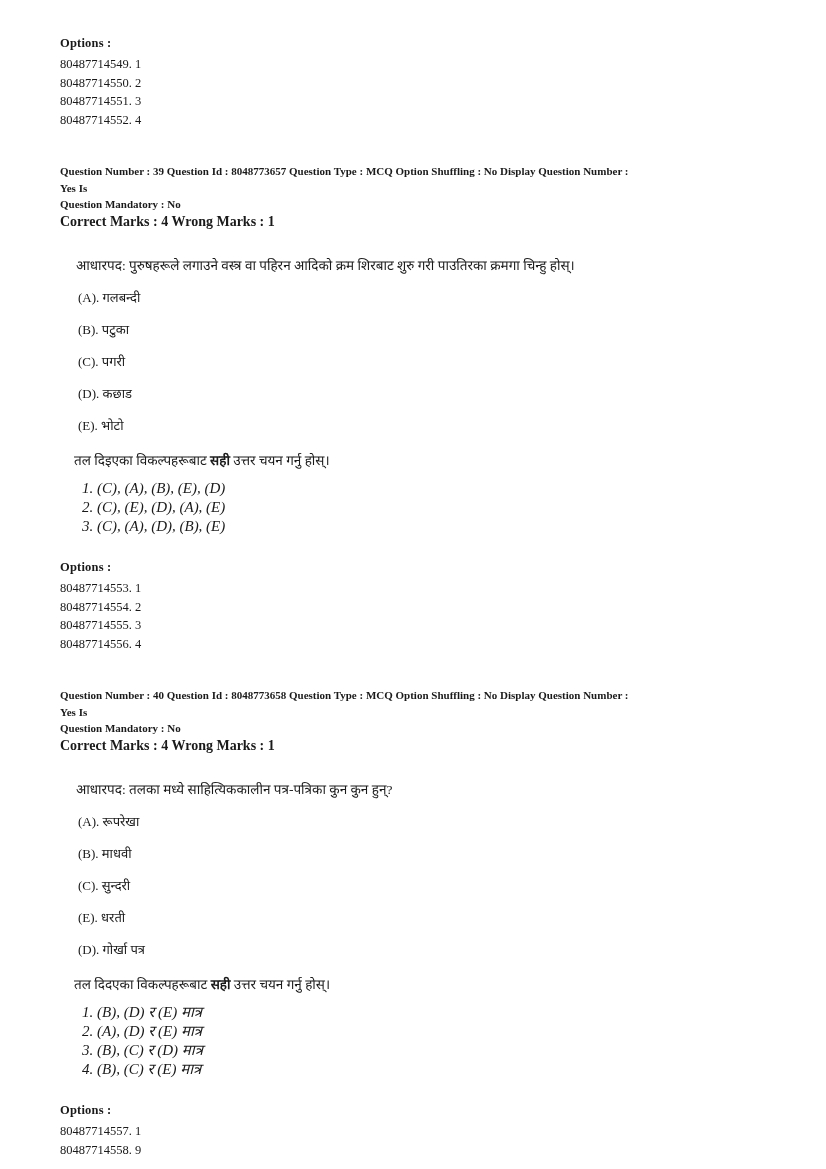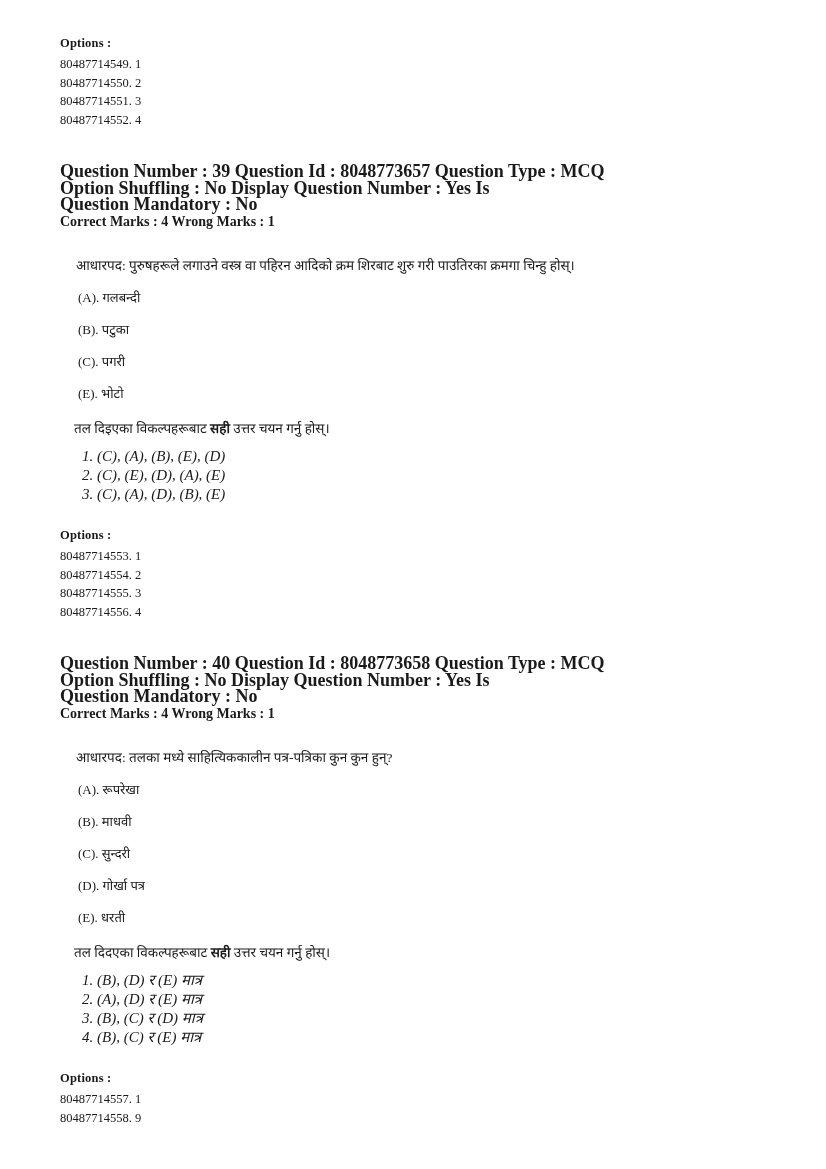--- a/index.html
+++ b/index.html
@@ -34,21 +34,21 @@
   }
   .option-line {
     font-size: 12.5px;
     line-height: 18.5px;
     white-space: nowrap;
   }
 
   
   .q-header {
     font-weight: bold;
-    font-size: 18px;
+    font-size: 11px;
     line-height: 16.5px;
     margin-top: 34px;
     margin-bottom: 0;
   }
   .q-header .line2 { display: block; }
   .q-marks {
     font-weight: bold;
     font-size: 14px;
     line-height: 16.5px;
     margin-top: 1px;
@@ -109,20 +109,21 @@
       <span class="line2">Question Mandatory : No</span>
     </div>
     <div class="q-marks">Correct Marks : 4 Wrong Marks : 1</div>
 
     <div class="q-body">
       <div class="q-stem">आधारपद: पुरुषहरूले लगाउने वस्त्र वा पहिरन आदिको क्रम शिरबाट शुरु गरी पाउतिरका क्रमगा चिन्हु होस्।</div>
 
       <div class="q-choice">(A). गलबन्दी</div>
       <div class="q-choice">(B). पटुका</div>
       <div class="q-choice">(C). पगरी</div>
+      <div class="q-choice">(D). कछाड</div>
       <div class="q-choice">(E). भोटो</div>
 
       <div class="q-instruction">
         <span>तल दिइएका विकल्पहरूबाट </span><b>सही</b><span> उत्तर चयन गर्नु होस्।</span>
       </div>
 
       <div class="q-answerlist">
         <div class="q-answer">1. (C), (A), (B), (E), (D)</div>
         <div class="q-answer">2. (C), (E), (D), (A), (E)</div>
         <div class="q-answer">3. (C), (A), (D), (B), (E)</div>
@@ -144,22 +145,22 @@
       <span class="line2">Question Mandatory : No</span>
     </div>
     <div class="q-marks">Correct Marks : 4 Wrong Marks : 1</div>
 
     <div class="q-body">
       <div class="q-stem">आधारपद: तलका मध्ये साहित्यिककालीन पत्र-पत्रिका कुन कुन हुन्?</div>
 
       <div class="q-choice">(A). रूपरेखा</div>
       <div class="q-choice">(B). माधवी</div>
       <div class="q-choice">(C). सुन्दरी</div>
+      <div class="q-choice">(E). धरती</div>
       <div class="q-choice">(D). गोर्खा पत्र</div>
-      <div class="q-choice">(E). धरती</div>
 
       <div class="q-instruction">
         <span>तल दिदएका विकल्पहरूबाट </span><b>सही</b><span> उत्तर चयन गर्नु होस्।</span>
       </div>
 
       <div class="q-answerlist">
         <div class="q-answer">1. (B), (D) र (E) मात्र</div>
         <div class="q-answer">2. (A), (D) र (E) मात्र</div>
         <div class="q-answer">3. (B), (C) र (D) मात्र</div>
         <div class="q-answer">4. (B), (C) र (E) मात्र</div>

